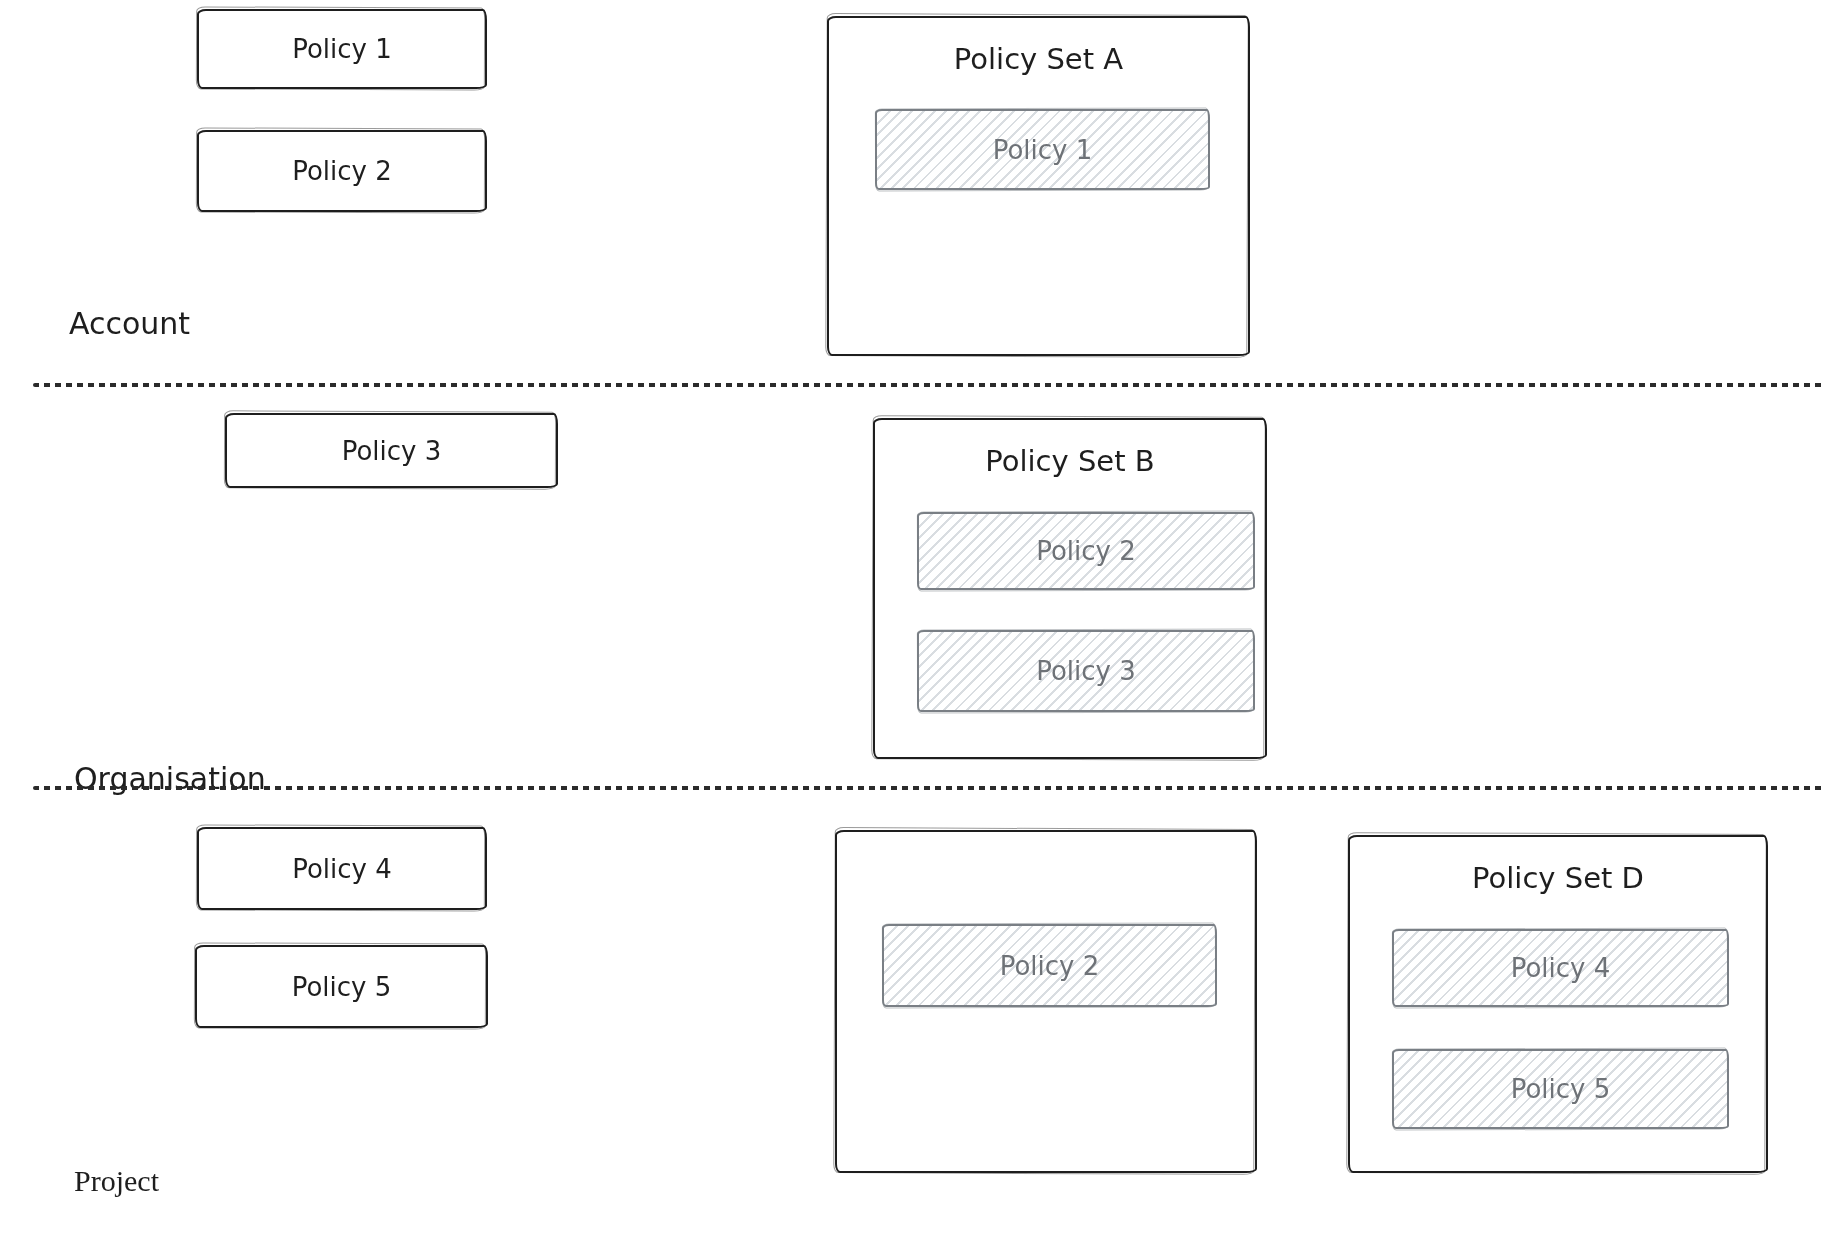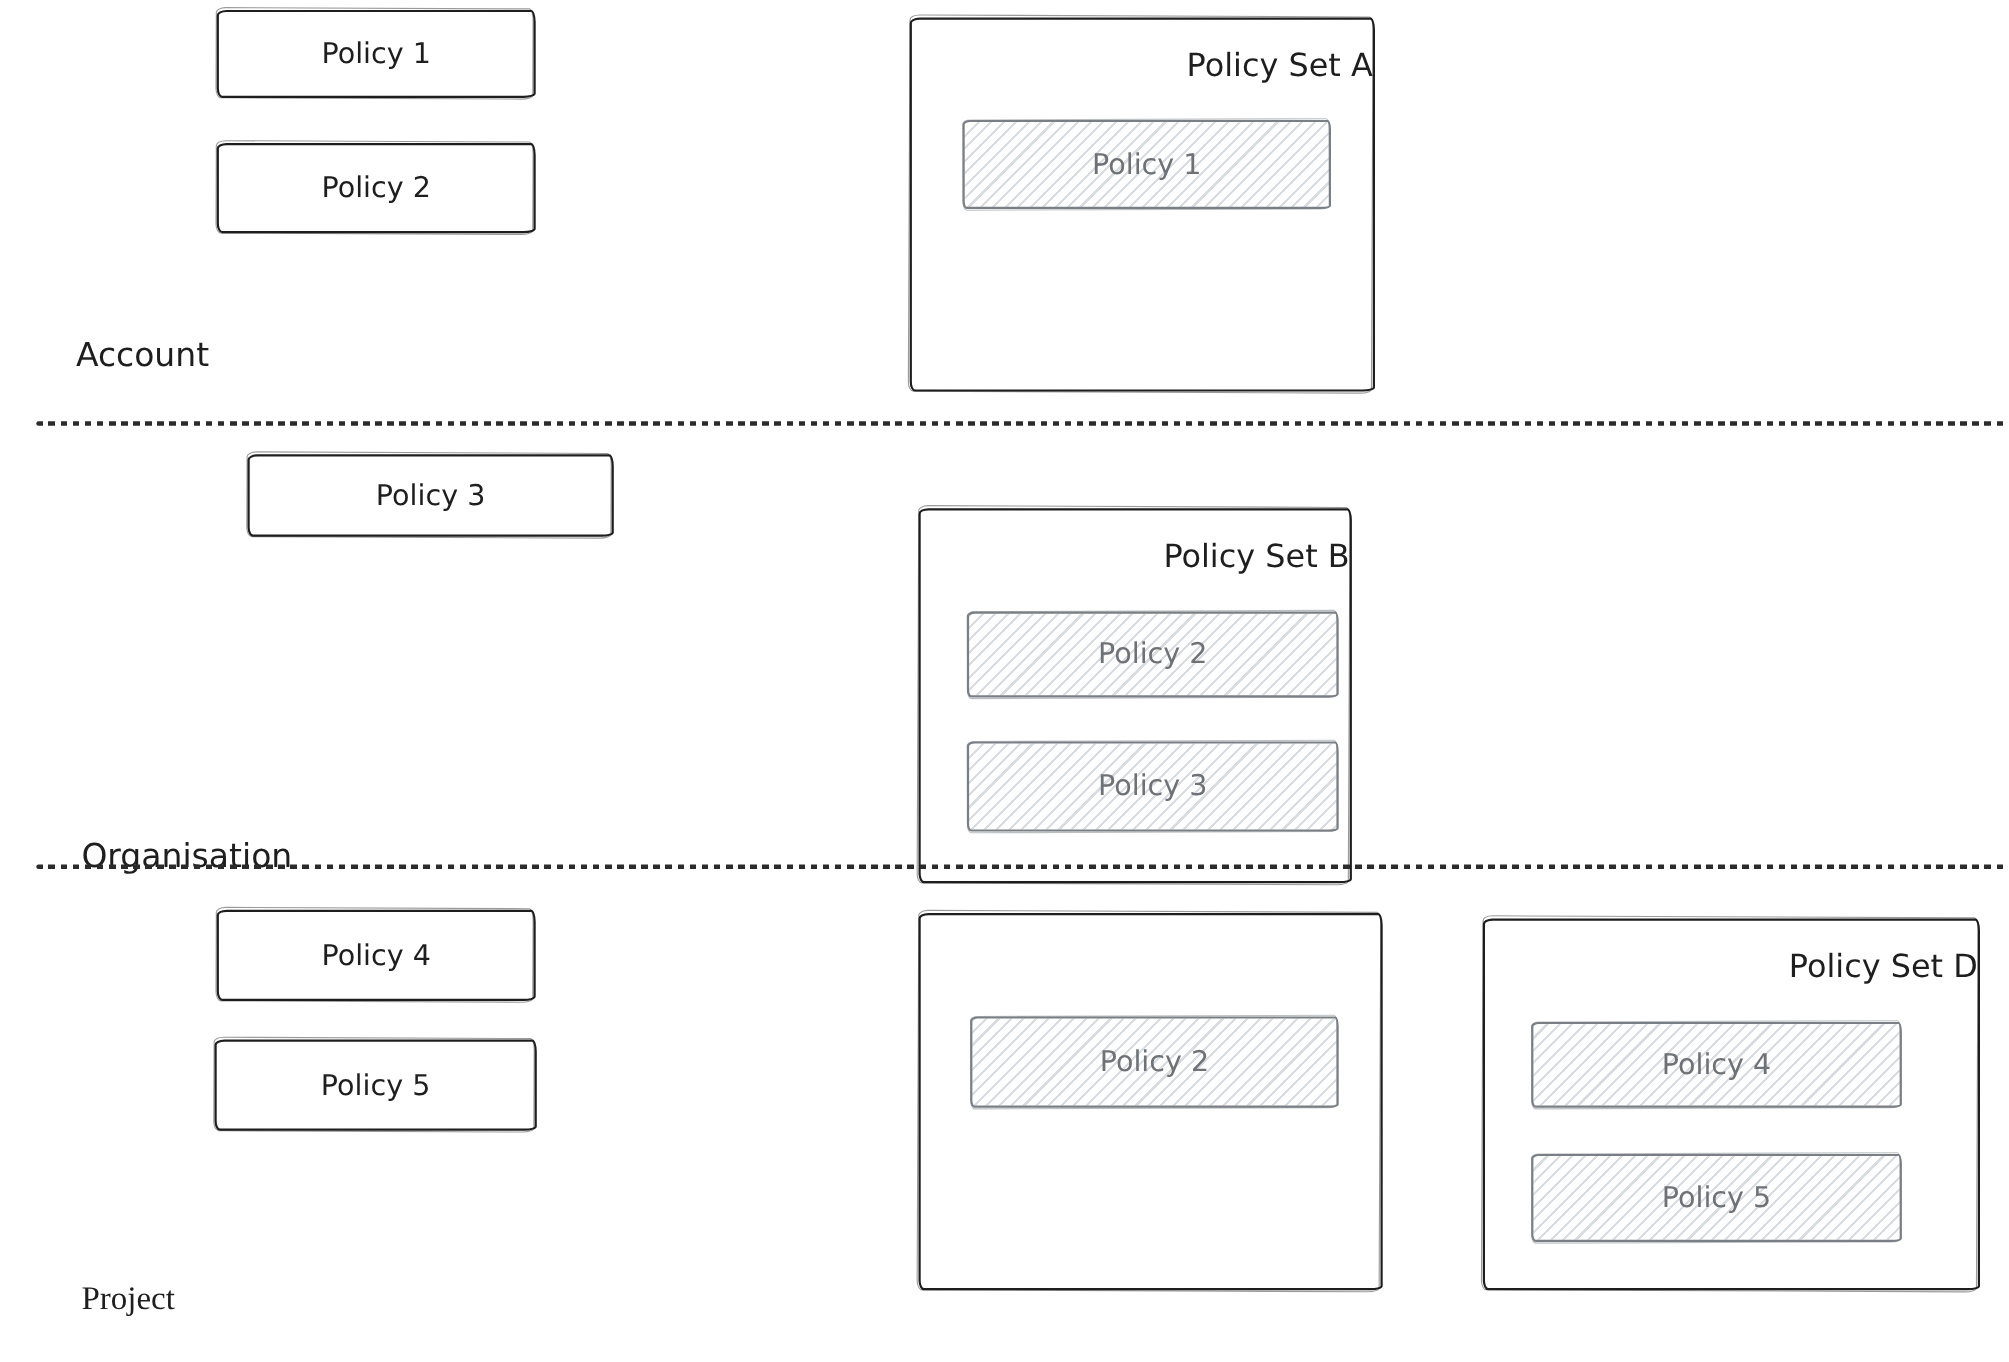--- a/index.html
+++ b/index.html
@@ -46,21 +46,21 @@
     justify-content: center;
     font-size: 26px;
     color: var(--ink);
   }
 
   .set-box { background: var(--background); }
   .set-title {
     position: absolute;
     left: 0; right: 0;
     top: 24px;
-    text-align: right;
+    text-align: center;
     font-size: 29px;
     color: var(--ink);
     white-space: nowrap;
   }
 
   .member-box {
     --stroke: var(--member-border);
     position: absolute;
     display: flex;
     align-items: center;
@@ -131,21 +131,21 @@
   </div>
 
   <div class="tier-label" style="left:38px; top:306px;">Account</div>
 
   <div class="divider" style="top:383px;"></div>
 
   <div class="sketch policy-box" style="left:225px; top:413px; width:333px; height:75px;">
     <span>Policy 3</span>
   </div>
 
-  <div class="sketch set-box" style="left:835px; top:418px; width:394px; height:341px;margin-top:44px;">
+  <div class="sketch set-box" style="left:873px; top:418px; width:394px; height:341px;">
     <div class="set-title">Policy Set B</div>
     <div class="member-box" style="left:42px; top:92px; width:338px; height:78px;">
       <span>Policy 2</span>
     </div>
     <div class="member-box" style="left:42px; top:210px; width:338px; height:82px;">
       <span>Policy 3</span>
     </div>
   </div>
 
   <div class="tier-label" style="left:43px; top:761px;">Organisation</div>
@@ -159,21 +159,21 @@
   <div class="sketch policy-box" style="left:195px; top:945px; width:293px; height:83px;">
     <span>Policy 5</span>
   </div>
 
   <div class="sketch set-box" style="left:835px; top:830px; width:422px; height:343px;">
     <div class="member-box" style="left:45px; top:92px; width:335px; height:83px;">
       <span>Policy 2</span>
     </div>
   </div>
 
-  <div class="sketch set-box" style="left:1348px; top:835px; width:452px; height:338px;">
+  <div class="sketch set-box" style="left:1348px; top:835px; width:420px; height:338px;">
     <div class="set-title">Policy Set D</div>
     <div class="member-box" style="left:42px; top:92px; width:337px; height:78px;">
       <span>Policy 4</span>
     </div>
     <div class="member-box" style="left:42px; top:212px; width:337px; height:80px;">
       <span>Policy 5</span>
     </div>
   </div>
 
   <div class="tier-label" style="left:43px; top:1164px;font-family:Liberation Serif, serif;">Project</div>

